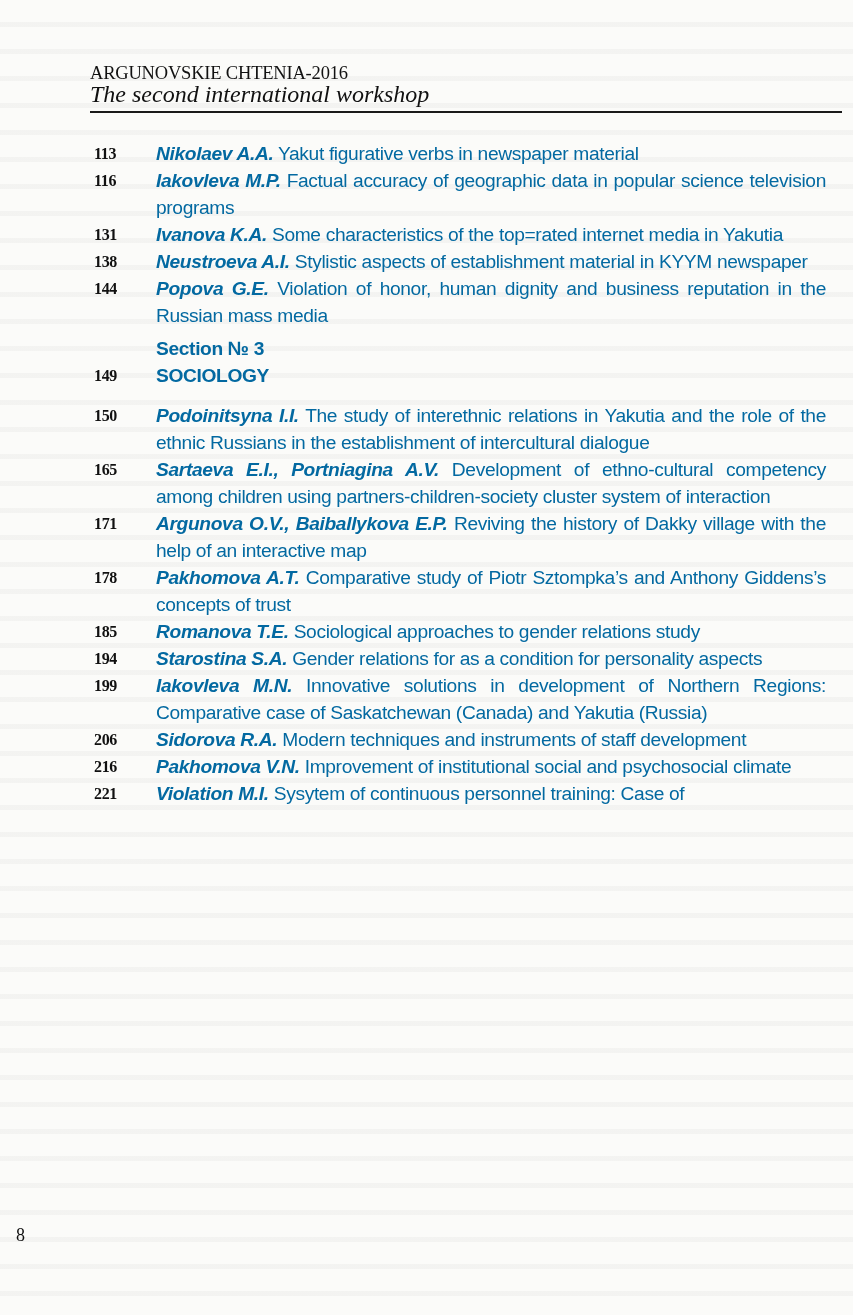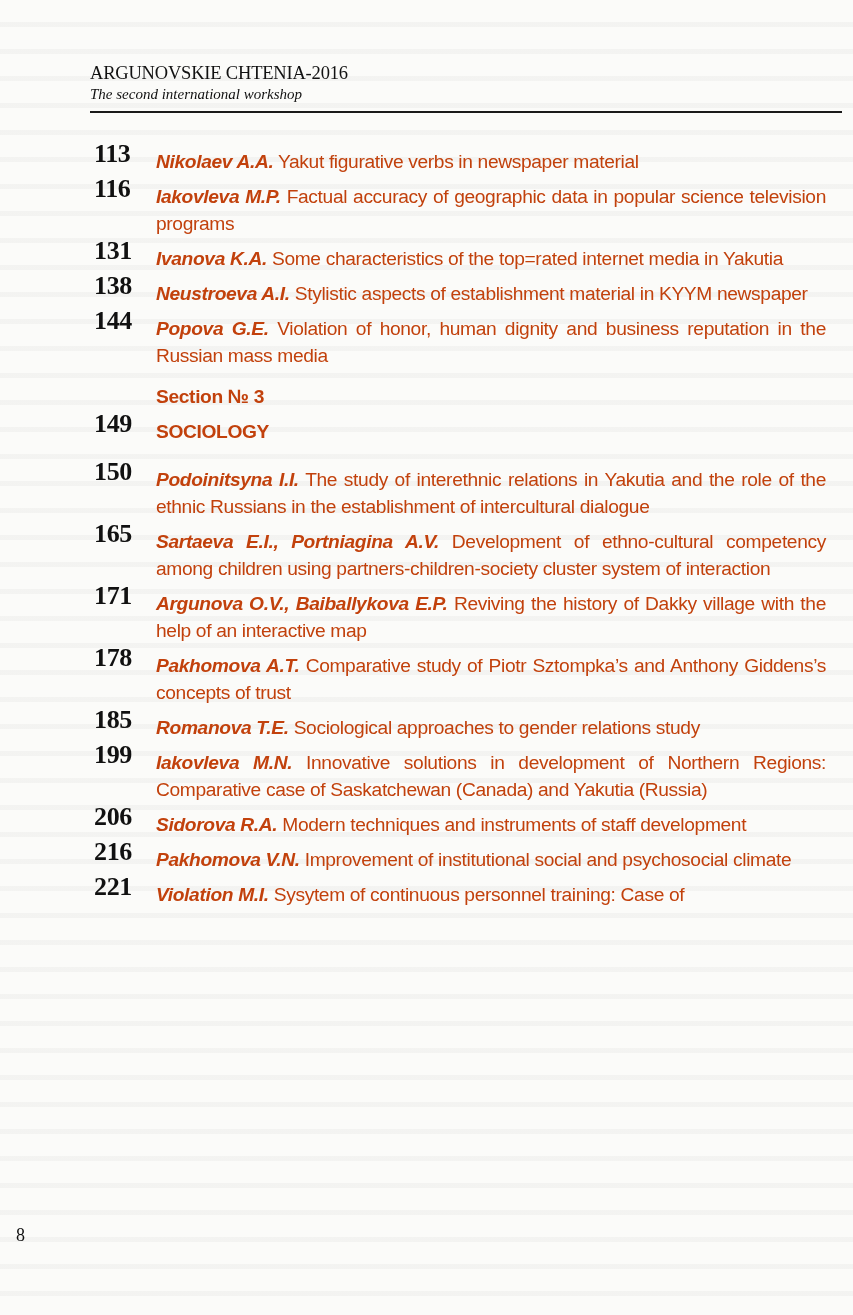--- a/index.html
+++ b/index.html
@@ -31,21 +31,21 @@
   .header-title {
     font-family: "Liberation Serif", "DejaVu Serif", serif;
     font-size: 18.5px;
     line-height: 22px;
     letter-spacing: -0.2px;
     color: #111;
   }
   .header-subtitle {
     font-family: "Liberation Serif", "DejaVu Serif", serif;
     font-style: italic;
-    font-size: 15px;
+    font-size: 24px;
     line-height: 20px;
     color: #111;
   }
   .header-rule {
     margin-top: 7px;
     height: 1.5px;
     background: #1a1a1a;
     width: 752px;
   }
   .toc {
@@ -60,28 +60,27 @@
   }
   .entry {
     display: flex;
     align-items: flex-start;
   }
   .page-num {
     width: 62px;
     flex: 0 0 62px;
     font-family: "Liberation Serif", "DejaVu Serif", serif;
     font-weight: bold;
-    font-size: 26px;
+    font-size: 16px;
     color: #111;
   }
   .entry-text {
     flex: 1 1 auto;
     text-align: justify;
-    color: #c2410c;
-    margin-top: 8px;
+    color: #0369a1;
   }
   .author {
     font-weight: bold;
     font-style: italic;
   }
   .section-label, .section-title {
     font-weight: bold;
   }
   .section-block {
     margin-top: 6px;
@@ -160,20 +159,24 @@
       </div>
       <div class="entry">
         <span class="page-num">178</span>
         <span class="entry-text"><span class="author">Pakhomova A.T.</span> <span class="title">Comparative study of Piotr Sztompka’s and Anthony Giddens’s concepts of trust</span></span>
       </div>
       <div class="entry">
         <span class="page-num">185</span>
         <span class="entry-text"><span class="author">Romanova T.E.</span> <span class="title">Sociological approaches to gender relations study</span></span>
       </div>
       <div class="entry">
+        <span class="page-num">194</span>
+        <span class="entry-text"><span class="author">Starostina S.A.</span> <span class="title">Gender relations for as a condition for personality aspects</span></span>
+      </div>
+      <div class="entry">
         <span class="page-num">199</span>
         <span class="entry-text"><span class="author">Iakovleva M.N.</span> <span class="title">Innovative solutions in development of Northern Regions: Comparative case of Saskatchewan (Canada) and Yakutia (Russia)</span></span>
       </div>
       <div class="entry">
         <span class="page-num">206</span>
         <span class="entry-text"><span class="author">Sidorova R.A.</span> <span class="title">Modern techniques and instruments of staff development</span></span>
       </div>
       <div class="entry">
         <span class="page-num">216</span>
         <span class="entry-text"><span class="author">Pakhomova V.N.</span> <span class="title">Improvement of institutional social and psychosocial climate</span></span>

